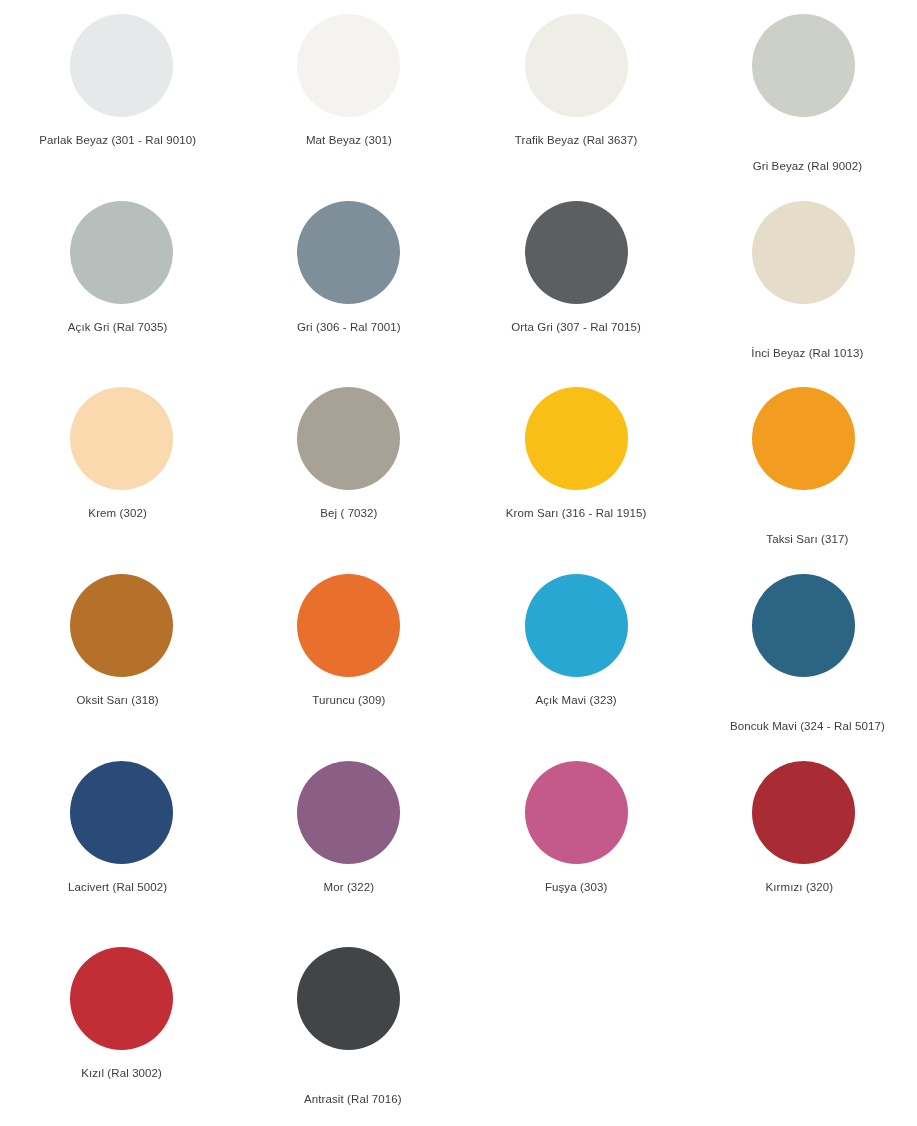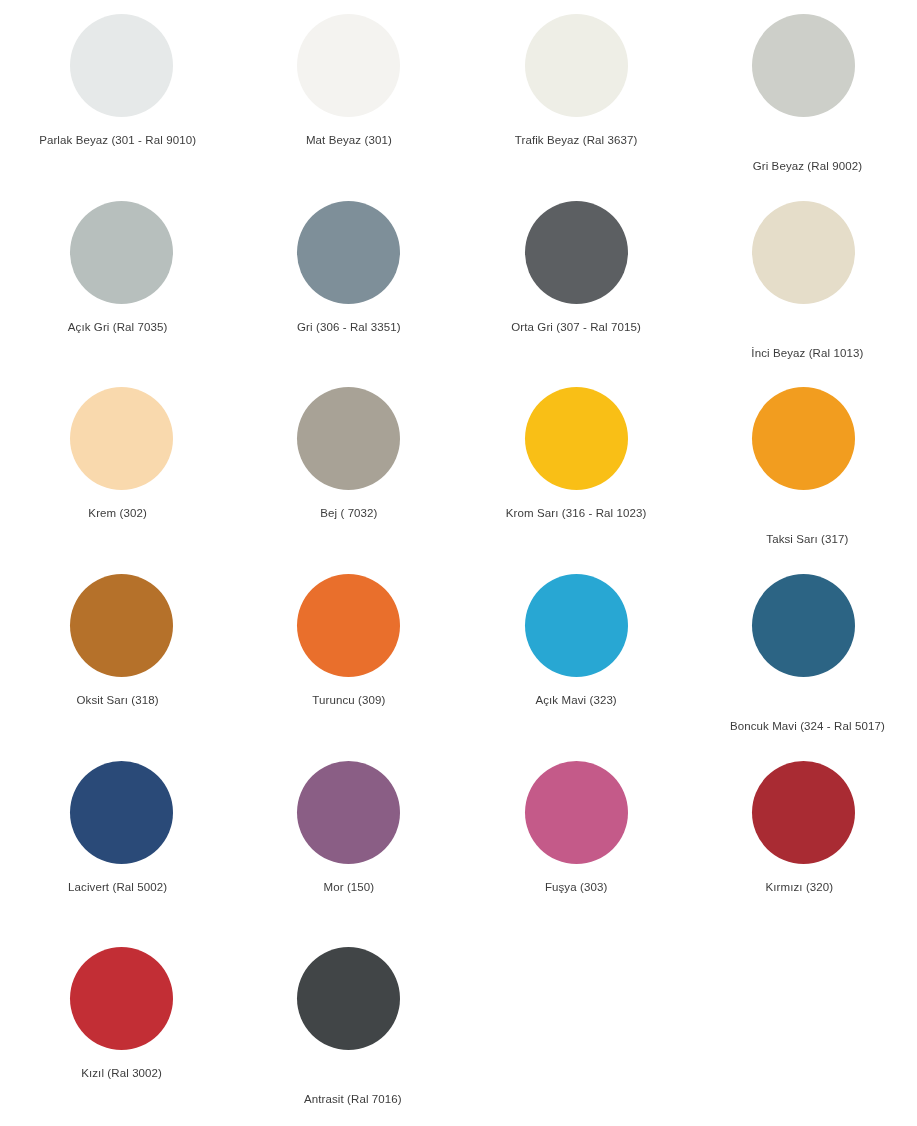--- a/index.html
+++ b/index.html
@@ -79,41 +79,41 @@
       <div class="swatch-cell col-4">
         <span class="swatch-dot" style="background: rgb(205, 207, 201);"></span>
         <div class="swatch-label">Gri Beyaz (Ral 9002)</div>
       </div>
       <div class="swatch-cell col-1">
         <span class="swatch-dot" style="background: rgb(183, 191, 189);"></span>
         <div class="swatch-label">Açık Gri (Ral 7035)</div>
       </div>
       <div class="swatch-cell col-2">
         <span class="swatch-dot" style="background: rgb(126, 143, 153);"></span>
-        <div class="swatch-label">Gri (306 - Ral 3351)</div>
+        <div class="swatch-label">Gri (306 - Ral 7001)</div>
       </div>
       <div class="swatch-cell col-3">
         <span class="swatch-dot" style="background: rgb(92, 95, 98);"></span>
         <div class="swatch-label">Orta Gri (307 - Ral 7015)</div>
       </div>
       <div class="swatch-cell col-4">
         <span class="swatch-dot" style="background: rgb(229, 221, 201);"></span>
         <div class="swatch-label">İnci Beyaz (Ral 1013)</div>
       </div>
       <div class="swatch-cell col-1">
         <span class="swatch-dot" style="background: rgb(249, 217, 173);"></span>
         <div class="swatch-label">Krem (302)</div>
       </div>
       <div class="swatch-cell col-2">
         <span class="swatch-dot" style="background: rgb(168, 162, 150);"></span>
         <div class="swatch-label">Bej ( 7032)</div>
       </div>
       <div class="swatch-cell col-3">
         <span class="swatch-dot" style="background: rgb(249, 191, 22);"></span>
-        <div class="swatch-label">Krom Sarı (316 - Ral 1023)</div>
+        <div class="swatch-label">Krom Sarı (316 - Ral 1915)</div>
       </div>
       <div class="swatch-cell col-4">
         <span class="swatch-dot" style="background: rgb(242, 157, 31);"></span>
         <div class="swatch-label">Taksi Sarı (317)</div>
       </div>
       <div class="swatch-cell col-1">
         <span class="swatch-dot" style="background: rgb(181, 113, 42);"></span>
         <div class="swatch-label">Oksit Sarı (318)</div>
       </div>
       <div class="swatch-cell col-2">
@@ -127,21 +127,21 @@
       <div class="swatch-cell col-4">
         <span class="swatch-dot" style="background: rgb(44, 100, 132);"></span>
         <div class="swatch-label">Boncuk Mavi (324 - Ral 5017)</div>
       </div>
       <div class="swatch-cell col-1">
         <span class="swatch-dot" style="background: rgb(42, 74, 120);"></span>
         <div class="swatch-label">Lacivert (Ral 5002)</div>
       </div>
       <div class="swatch-cell col-2">
         <span class="swatch-dot" style="background: rgb(138, 94, 133);"></span>
-        <div class="swatch-label">Mor (150)</div>
+        <div class="swatch-label">Mor (322)</div>
       </div>
       <div class="swatch-cell col-3">
         <span class="swatch-dot" style="background: rgb(196, 90, 137);"></span>
         <div class="swatch-label">Fuşya (303)</div>
       </div>
       <div class="swatch-cell col-1">
         <span class="swatch-dot" style="background: rgb(169, 43, 51);"></span>
         <div class="swatch-label">Kırmızı (320)</div>
       </div>
       <div class="swatch-cell col-2">

